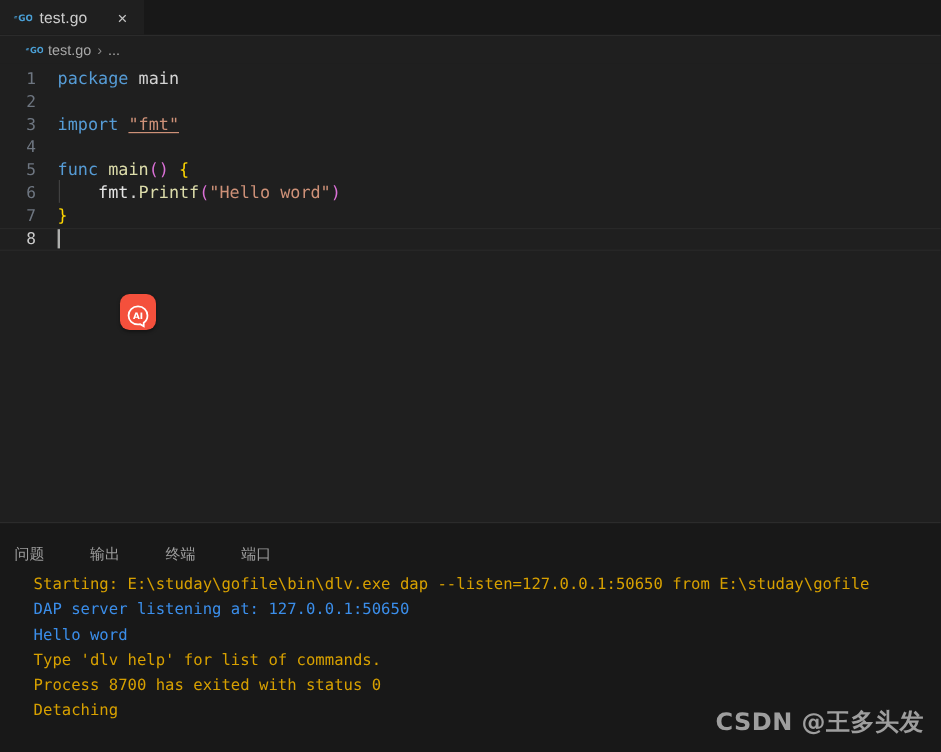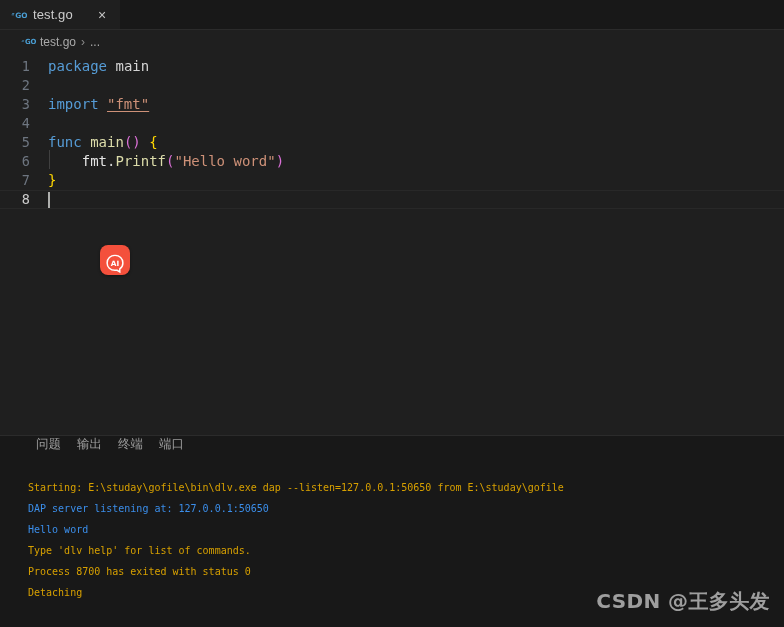--- a/index.html
+++ b/index.html
@@ -173,23 +173,23 @@
     background: #181818;
     border-top: 1px solid #2b2b2b;
     display: flex;
     flex-direction: column;
     position: relative;
   }
   .panel-tabs {
     height: 35px;
     flex: 0 0 35px;
     display: flex;
-    align-items: flex-start;
-    padding-left: 28px;
-    gap: 0;
+    align-items: flex-end;
+    padding-left: 4px;
+    gap: 22px;
   }
   .ptab {
     display: flex;
     align-items: center;
     padding: 0 8px;
     font-size: 12.5px;
     color: #9d9d9d;
     position: relative;
     cursor: pointer;
     font-family: "DejaVu Sans", "Liberation Sans", sans-serif;
@@ -200,21 +200,21 @@
     position: absolute;
     left: 4px; right: 4px;
     bottom: 4px;
     height: 1.5px;
     background: #0078d4;
   }
   .console {
     flex: 1 1 auto;
     padding: 6px 0 0 28px;
     font-family: "DejaVu Sans Mono", "Liberation Mono", monospace;
-    font-size: 10px;
+    font-size: 13px;
     line-height: 21px;
     overflow: hidden;
   }
   .cline { white-space: pre; }
   .c-yellow { color: #d7a000; }
   .c-blue   { color: #3b8eea; }
 
   .watermark {
     position: absolute;
     right: 14px;

